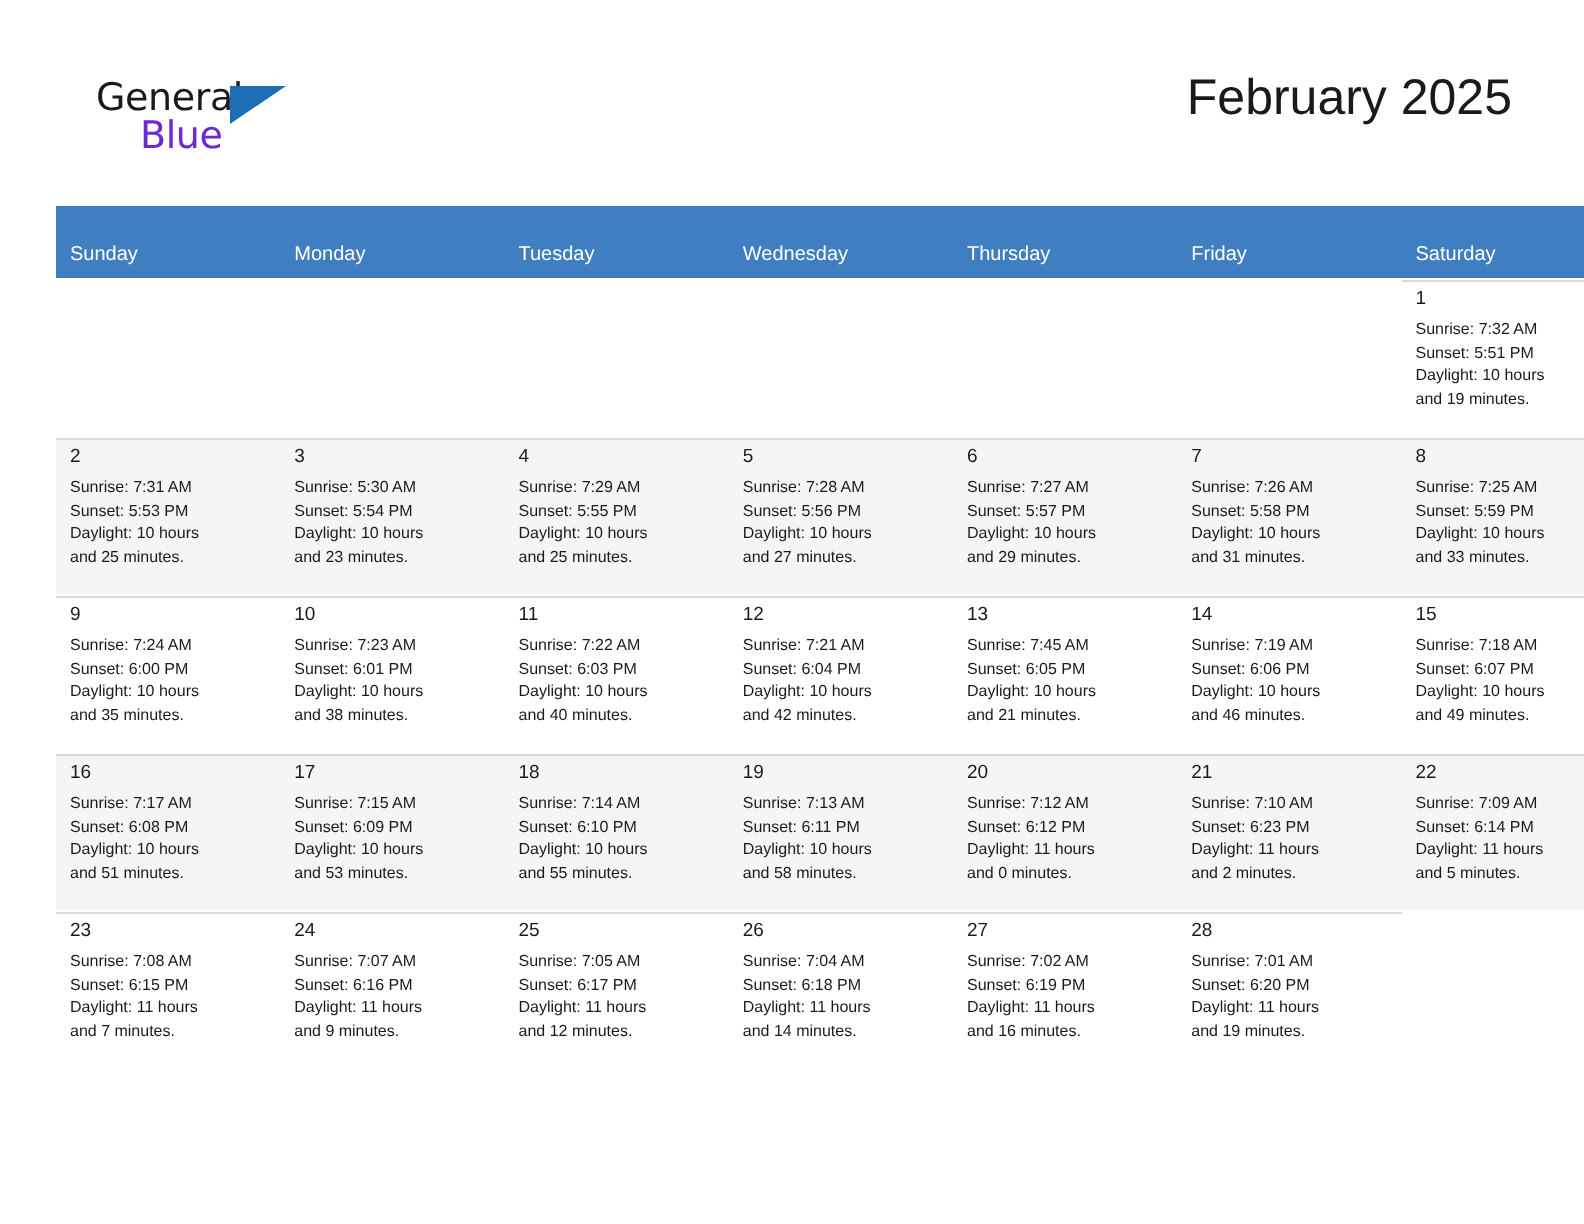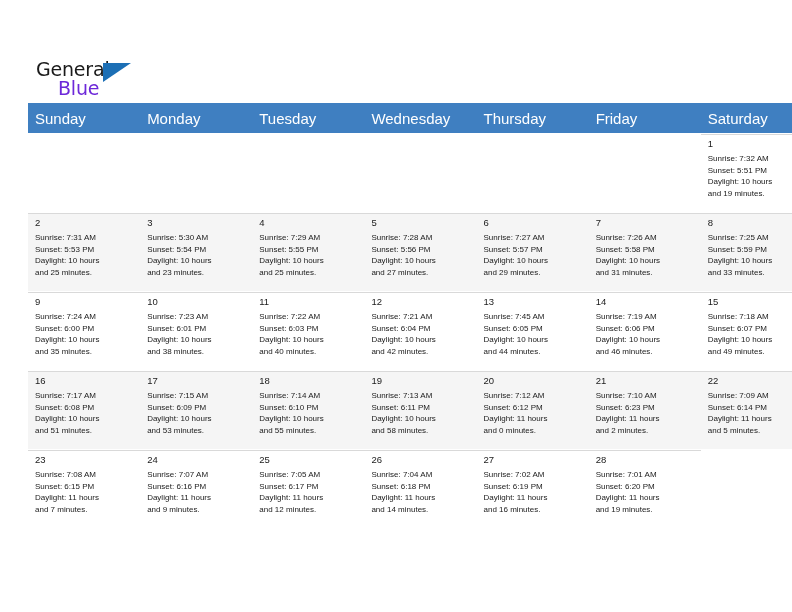--- a/index.html
+++ b/index.html
@@ -24,25 +24,24 @@
   
   .header {
     position: absolute;
     left: 0;
     top: 0;
     width: 792px;
     height: 103px;
   }
   .logo {
     position: absolute;
-    left: 36px;
+    left: 48px;
     top: 38px;
     width: 110px;
     height: 46px;
-    margin-top: 20px;
   }
   .logo-general {
     position: absolute;
     left: 0;
     top: 0;
     font-size: 19px;
     letter-spacing: -0.2px;
     color: #1a1a1a;
     font-family: "DejaVu Sans", sans-serif;
     font-weight: 400;
@@ -93,24 +92,24 @@
     position: absolute;
     left: 28px;
     top: 103px;
     width: 736px;
     border-collapse: collapse;
     table-layout: fixed;
   }
   .calendar th {
     background: #3f7fc1;
     color: #ffffff;
-    font-size: 15px;
+    font-size: 10px;
     font-weight: 400;
     text-align: left;
-    padding: 7px 0 6px 7px;
+    padding: 19px 0 6px 7px;
     height: 11px;
     border: none;
     width: 105.14px;
   }
   .calendar td {
     vertical-align: top;
     height: 78px;
     padding: 0;
     border-top: 1px solid #ffffff;
     border-bottom: 1px solid #ffffff;
@@ -157,20 +156,21 @@
 
 <div class="page">
 
   <div class="header">
     <div class="logo">
       <span class="logo-general">General</span>
       <span class="logo-triangle"></span>
       <span class="logo-blue">Blue</span>
     </div>
     <div class="title-block">
+      <div class="cal-title">February 2025</div>
     </div>
   </div>
 
   <table class="calendar">
     <thead>
       <tr>
         <th>Sunday</th>
         <th>Monday</th>
         <th>Tuesday</th>
         <th>Wednesday</th>
@@ -348,21 +348,21 @@
             </div>
           </td>
           <td>
             <div class="cell-inner">
               <div class="cell-top-rule"></div>
               <div class="daynum">13</div>
               <div class="daylines">
                 <div>Sunrise: 7:45 AM</div>
                 <div>Sunset: 6:05 PM</div>
                 <div>Daylight: 10 hours</div>
-                <div>and 44 minutes.</div>
+                <div>and 21 minutes.</div>
               </div>
             </div>
           </td>
           <td>
             <div class="cell-inner">
               <div class="cell-top-rule"></div>
               <div class="daynum">14</div>
               <div class="daylines">
                 <div>Sunrise: 7:19 AM</div>
                 <div>Sunset: 6:06 PM</div>

